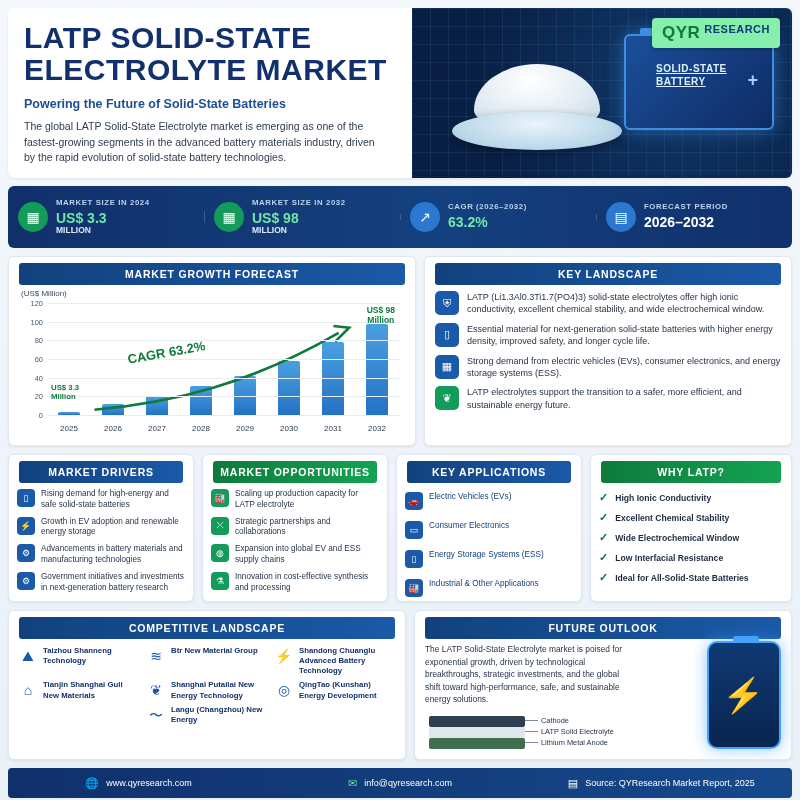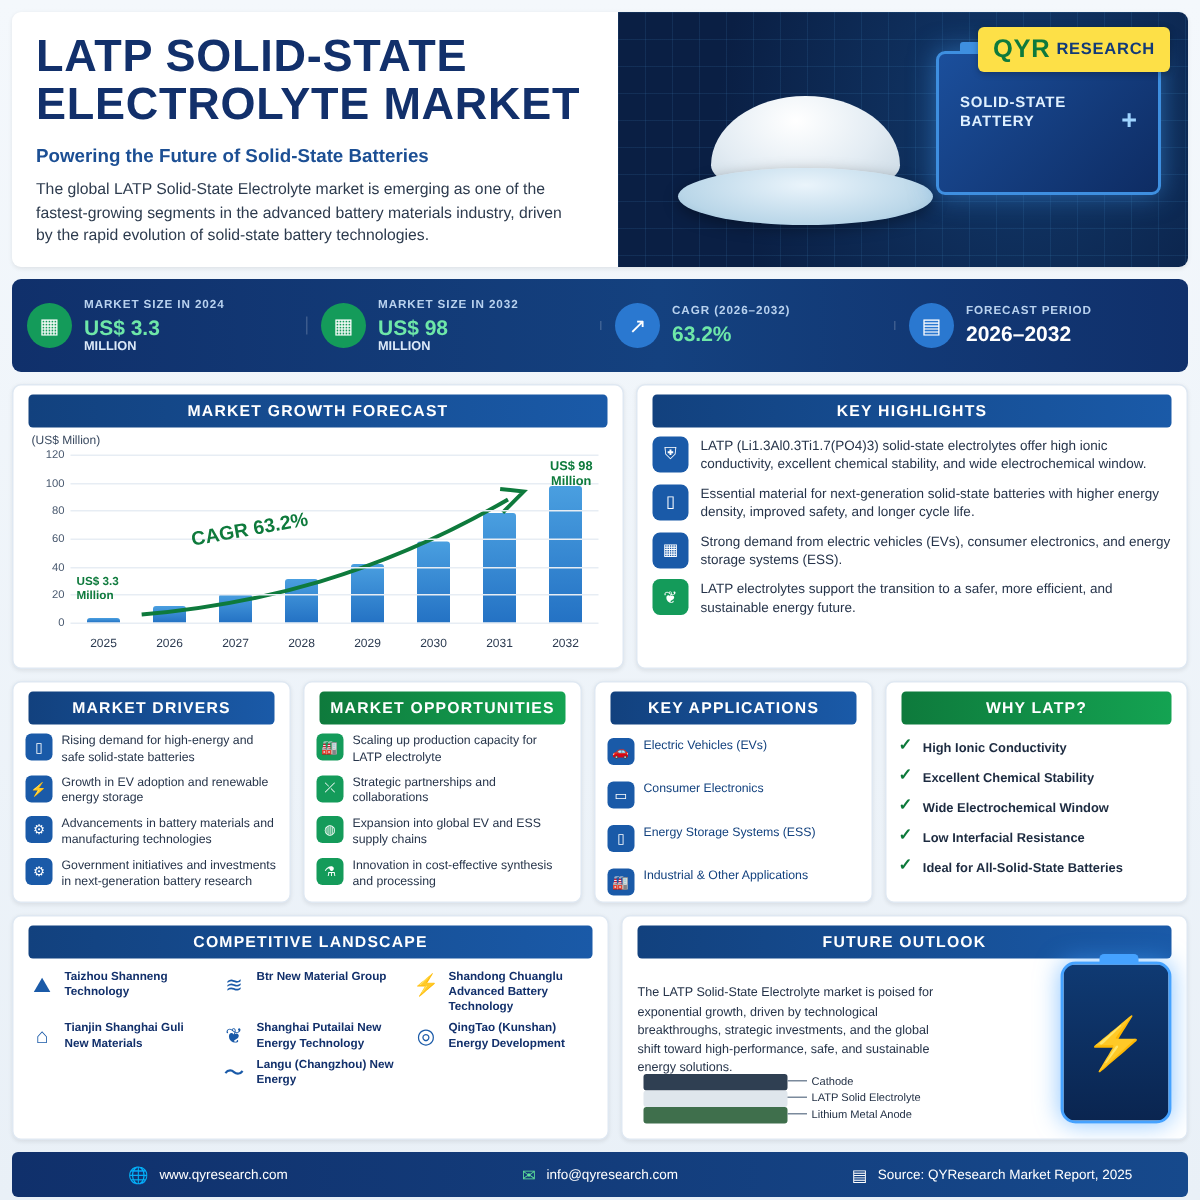--- a/index.html
+++ b/index.html
@@ -62,33 +62,34 @@
     background: radial-gradient(ellipse at 45% 25%, #ffffff 0%, #e3ecf3 55%, #c6d6e2 100%);
     border-radius: 50% 50% 44% 44% / 70% 70% 30% 30%;
   }
   .battery3d {
     position:absolute; right: 18px; top: 26px; width: 150px; height: 96px;
     background: linear-gradient(135deg,#1b4f9c 0%,#0e2c63 100%);
     border: 2px solid #3e8fe0; border-radius: 6px;
     box-shadow: 0 0 18px rgba(62,143,224,.55);
   }
   .battery3d .lbl {
-    position:absolute; left: 14px; top: 26px; width: 80px;
+    position:absolute; left: 30px; top: 26px; width: 80px;
     color:#dff0ff; font-size: 10px; font-weight: bold; line-height: 1.3;
     letter-spacing: .5px;
+    text-decoration: underline;
   }
   .battery3d .plus { position:absolute; right: 14px; top: 34px; color:#9fd4ff; font-size: 18px; font-weight:bold; }
   .battery3d .cap {
     position:absolute; left: 14px; top: -8px; width: 26px; height: 8px;
     background:#3e8fe0; border-radius: 2px 2px 0 0;
   }
   .logo {
     position:absolute; right: 12px; top: 10px;
-    background:#fde047; border-radius: 4px; padding: 5px 10px;
-    display:flex; align-items:center; gap:4px;
+    background:#86efac; border-radius: 4px; padding: 5px 10px;
+    display:flex; gap:4px;
     box-shadow: 0 1px 4px rgba(0,0,0,.25);
   }
   .logo .q { color:#0e7a3c; font-size: 17px; font-weight:bold; letter-spacing:.5px; }
   .logo .r { color:#123a78; font-size: 11px; font-weight:bold; letter-spacing:.5px; }
 
   
   .kpibar {
     margin-top: 8px; height: 62px;
     background: linear-gradient(90deg,#10306b 0%,#14417f 55%,#10306b 100%);
     border-radius: 6px;
@@ -185,21 +186,21 @@
   .c-comp { width: 398px; }
   .c-out { flex:1; position:relative; }
   .comp-grid {
     display:grid; grid-template-columns: 1fr 1fr 1fr; gap: 4px 6px;
     padding: 7px 9px 0 9px;
   }
   .comp { display:flex; gap:5px; align-items:flex-start; }
   .comp-ic { width:20px;height:20px;flex:0 0 auto;color:#1a5aa8;font-size:14px;line-height:20px;text-align:center;}
   .comp-tx { font-size: 7.8px; color:#12306b; font-weight:bold; line-height:1.3; }
 
-  .out-body { padding: 16px 10px 0 10px; position:relative; height: 118px; }
+  .out-body { padding: 4px 10px 0 10px; position:relative; height: 118px; }
   .out-tx { font-size: 8.4px; color:#26344a; line-height:1.5; width: 200px; }
   .battery-ill {
     position:absolute; right: 10px; top: 2px; width: 74px; height: 108px;
     background: linear-gradient(180deg,#0f3a73,#0a2550);
     border: 2px solid #45a2ff; border-radius: 10px;
     box-shadow: 0 0 16px rgba(69,162,255,.6);
     display:flex; align-items:center; justify-content:center;
   }
   .battery-ill .bolt { color:#7fd0ff; font-size: 34px; }
   .battery-ill .cap2 {
@@ -360,21 +361,21 @@
             <span>2028</span>
             <span>2029</span>
             <span>2030</span>
             <span>2031</span>
             <span>2032</span>
           </div>
       </div>
     </div>
 
     <div class="card hl-card">
-      <div class="card-title">KEY HIGHLIGHTS</div>
+      <div class="card-title">KEY LANDSCAPE</div>
       <div class="hl-list">
         <div class="hl-item">
           <div class="hl-ic hl-b">⛨</div>
           <div class="hl-tx">LATP (Li1.3Al0.3Ti1.7(PO4)3) solid-state electrolytes offer high ionic conductivity, excellent chemical stability, and wide electrochemical window.</div>
         </div>
         <div class="hl-item">
           <div class="hl-ic hl-b">▯</div>
           <div class="hl-tx">Essential material for next-generation solid-state batteries with higher energy density, improved safety, and longer cycle life.</div>
         </div>
         <div class="hl-item">

